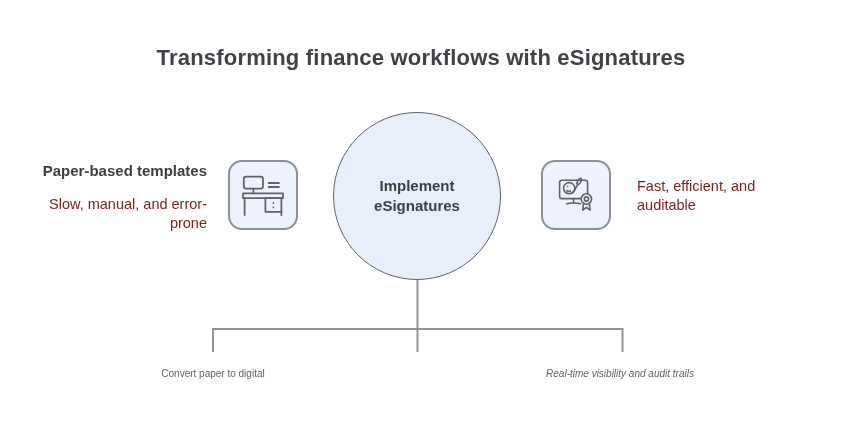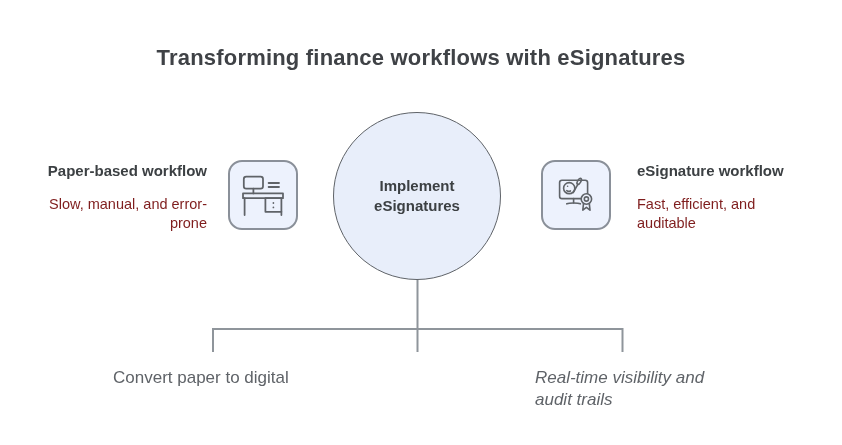--- a/index.html
+++ b/index.html
@@ -92,42 +92,43 @@
     position: absolute;
     left: 0;
     top: 0;
     width: 842px;
     height: 445px;
     pointer-events: none;
   }
   .bottom-label {
     position: absolute;
     top: 367px;
-    font-size: 17px;
+    text-align: center;
+    font-size: 10px;
     color: #5f6368;
     line-height: 1.3;
   }
   .bottom-label.b0 { left: 113px; width: 200px; }
   .bottom-label.b1 { left: 352px; width: 150px; }
   .bottom-label.b2 { left: 535px; width: 170px; font-style: italic; }
 </style>
 </head>
 <body>
 
 <div class="canvas">
 
   <div class="title">Transforming finance workflows with eSignatures</div>
 
   <svg class="connector-svg" viewBox="0 0 842 445" xmlns="http://www.w3.org/2000/svg">
     <path d="M417.5 280 V352" fill="none" stroke="#8f959b" stroke-width="2"></path>
     <path d="M213 352 V329 H622.5 V352" fill="none" stroke="#8f959b" stroke-width="2"></path>
   </svg>
 
   <div class="side-block left">
-    <div class="side-heading">Paper-based workflow</div>
+    <div class="side-heading">Paper-based templates</div>
     <div class="side-desc">Slow, manual, and error-prone</div>
   </div>
 
   <div class="icon-box left-box">
     <svg width="48" height="48" viewBox="0 0 60 60" fill="none" stroke="#5f6368" stroke-width="2.2" stroke-linecap="round" stroke-linejoin="round" xmlns="http://www.w3.org/2000/svg">
       <rect x="6" y="7" width="24" height="15" rx="3"></rect>
       <path d="M18 22 V28"></path>
       <path d="M37 15 H50"></path>
       <path d="M37 20 H50"></path>
       <rect x="5" y="28" width="50" height="6"></rect>
@@ -153,20 +154,19 @@
       <path d="M18.5 24.5 q2.2 1.6 4.5 0.4"></path>
       <path d="M32.5 16.5 L26.5 27"></path>
       <ellipse cx="34" cy="13" rx="2" ry="4.2" transform="rotate(30 34 13)"></ellipse>
       <path d="M39.5 39.5 L38.5 49 L43 45.5 L47.5 49 L46.5 39.5" fill="#edf2fd"></path>
       <circle cx="43" cy="35" r="6.5" fill="#edf2fd"></circle>
       <circle cx="43" cy="35" r="2.6"></circle>
     </svg>
   </div>
 
   <div class="side-block right">
-    <div class="side-heading">eSignature workflow</div>
     <div class="side-desc">Fast, efficient, and auditable</div>
   </div>
 
   <div class="bottom-label b0">Convert paper to digital</div>
   <div class="bottom-label b2">Real-time visibility and audit trails</div>
 
 </div>
 
 </body></html>

